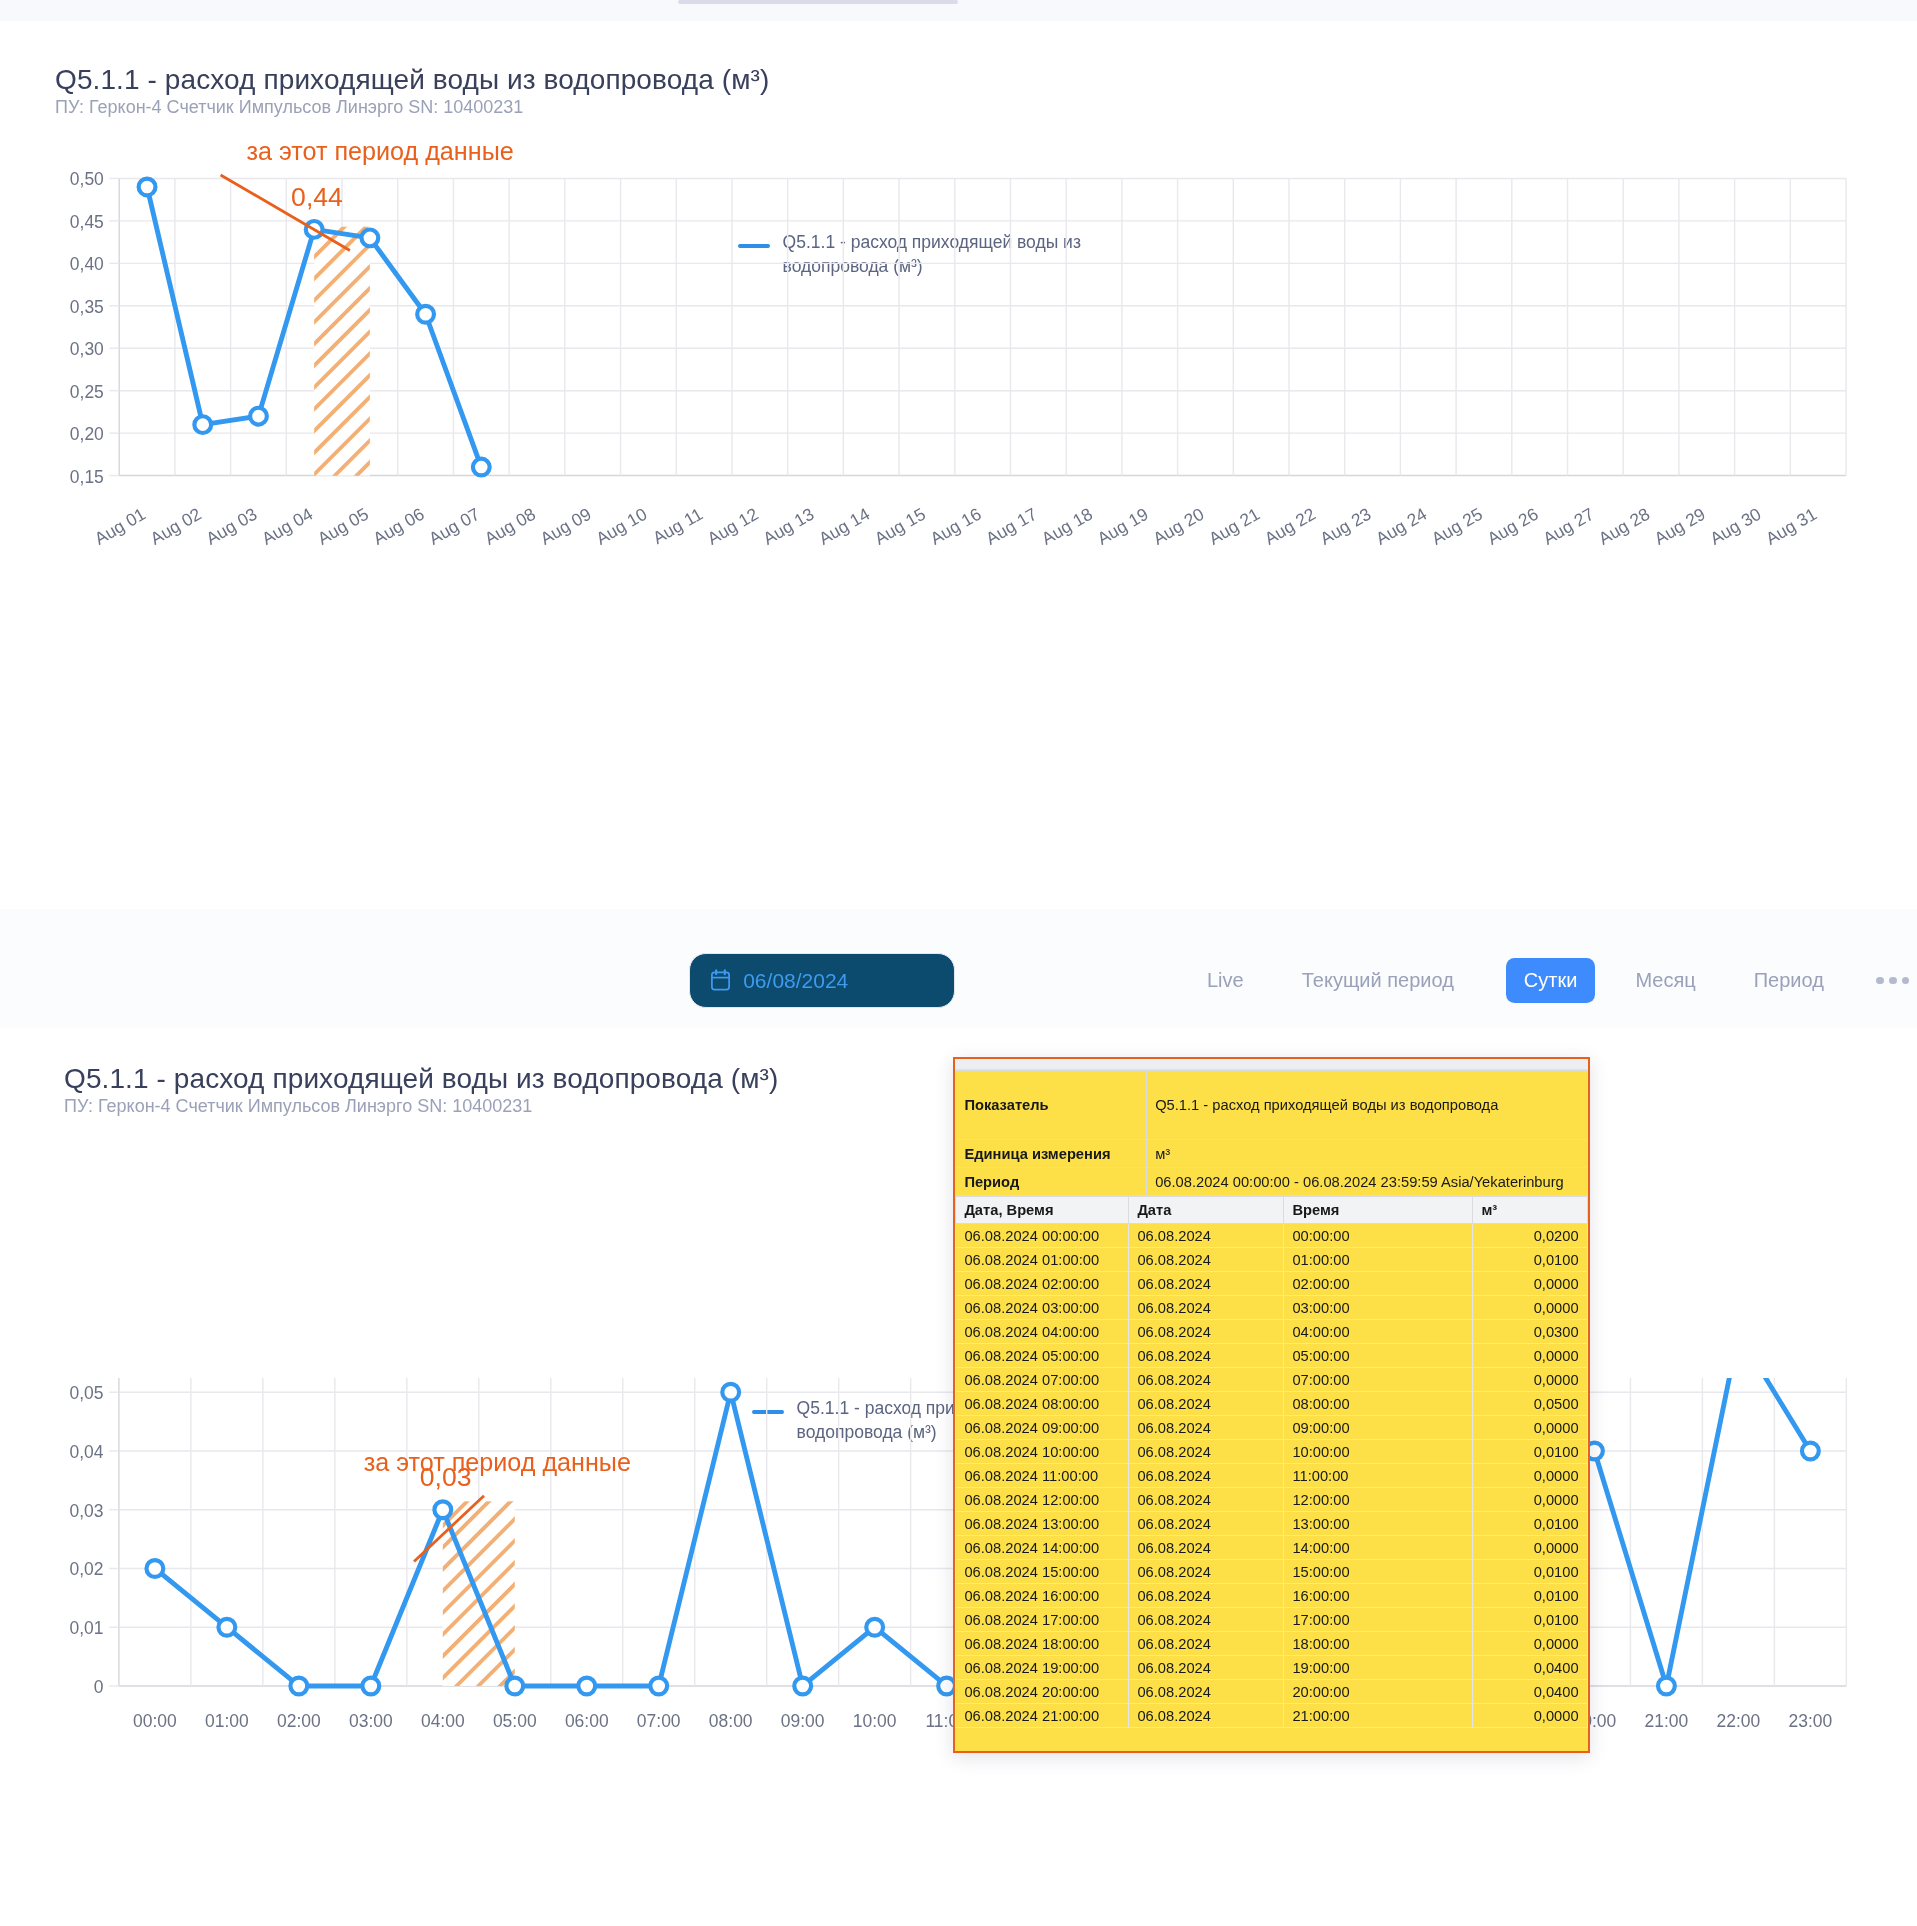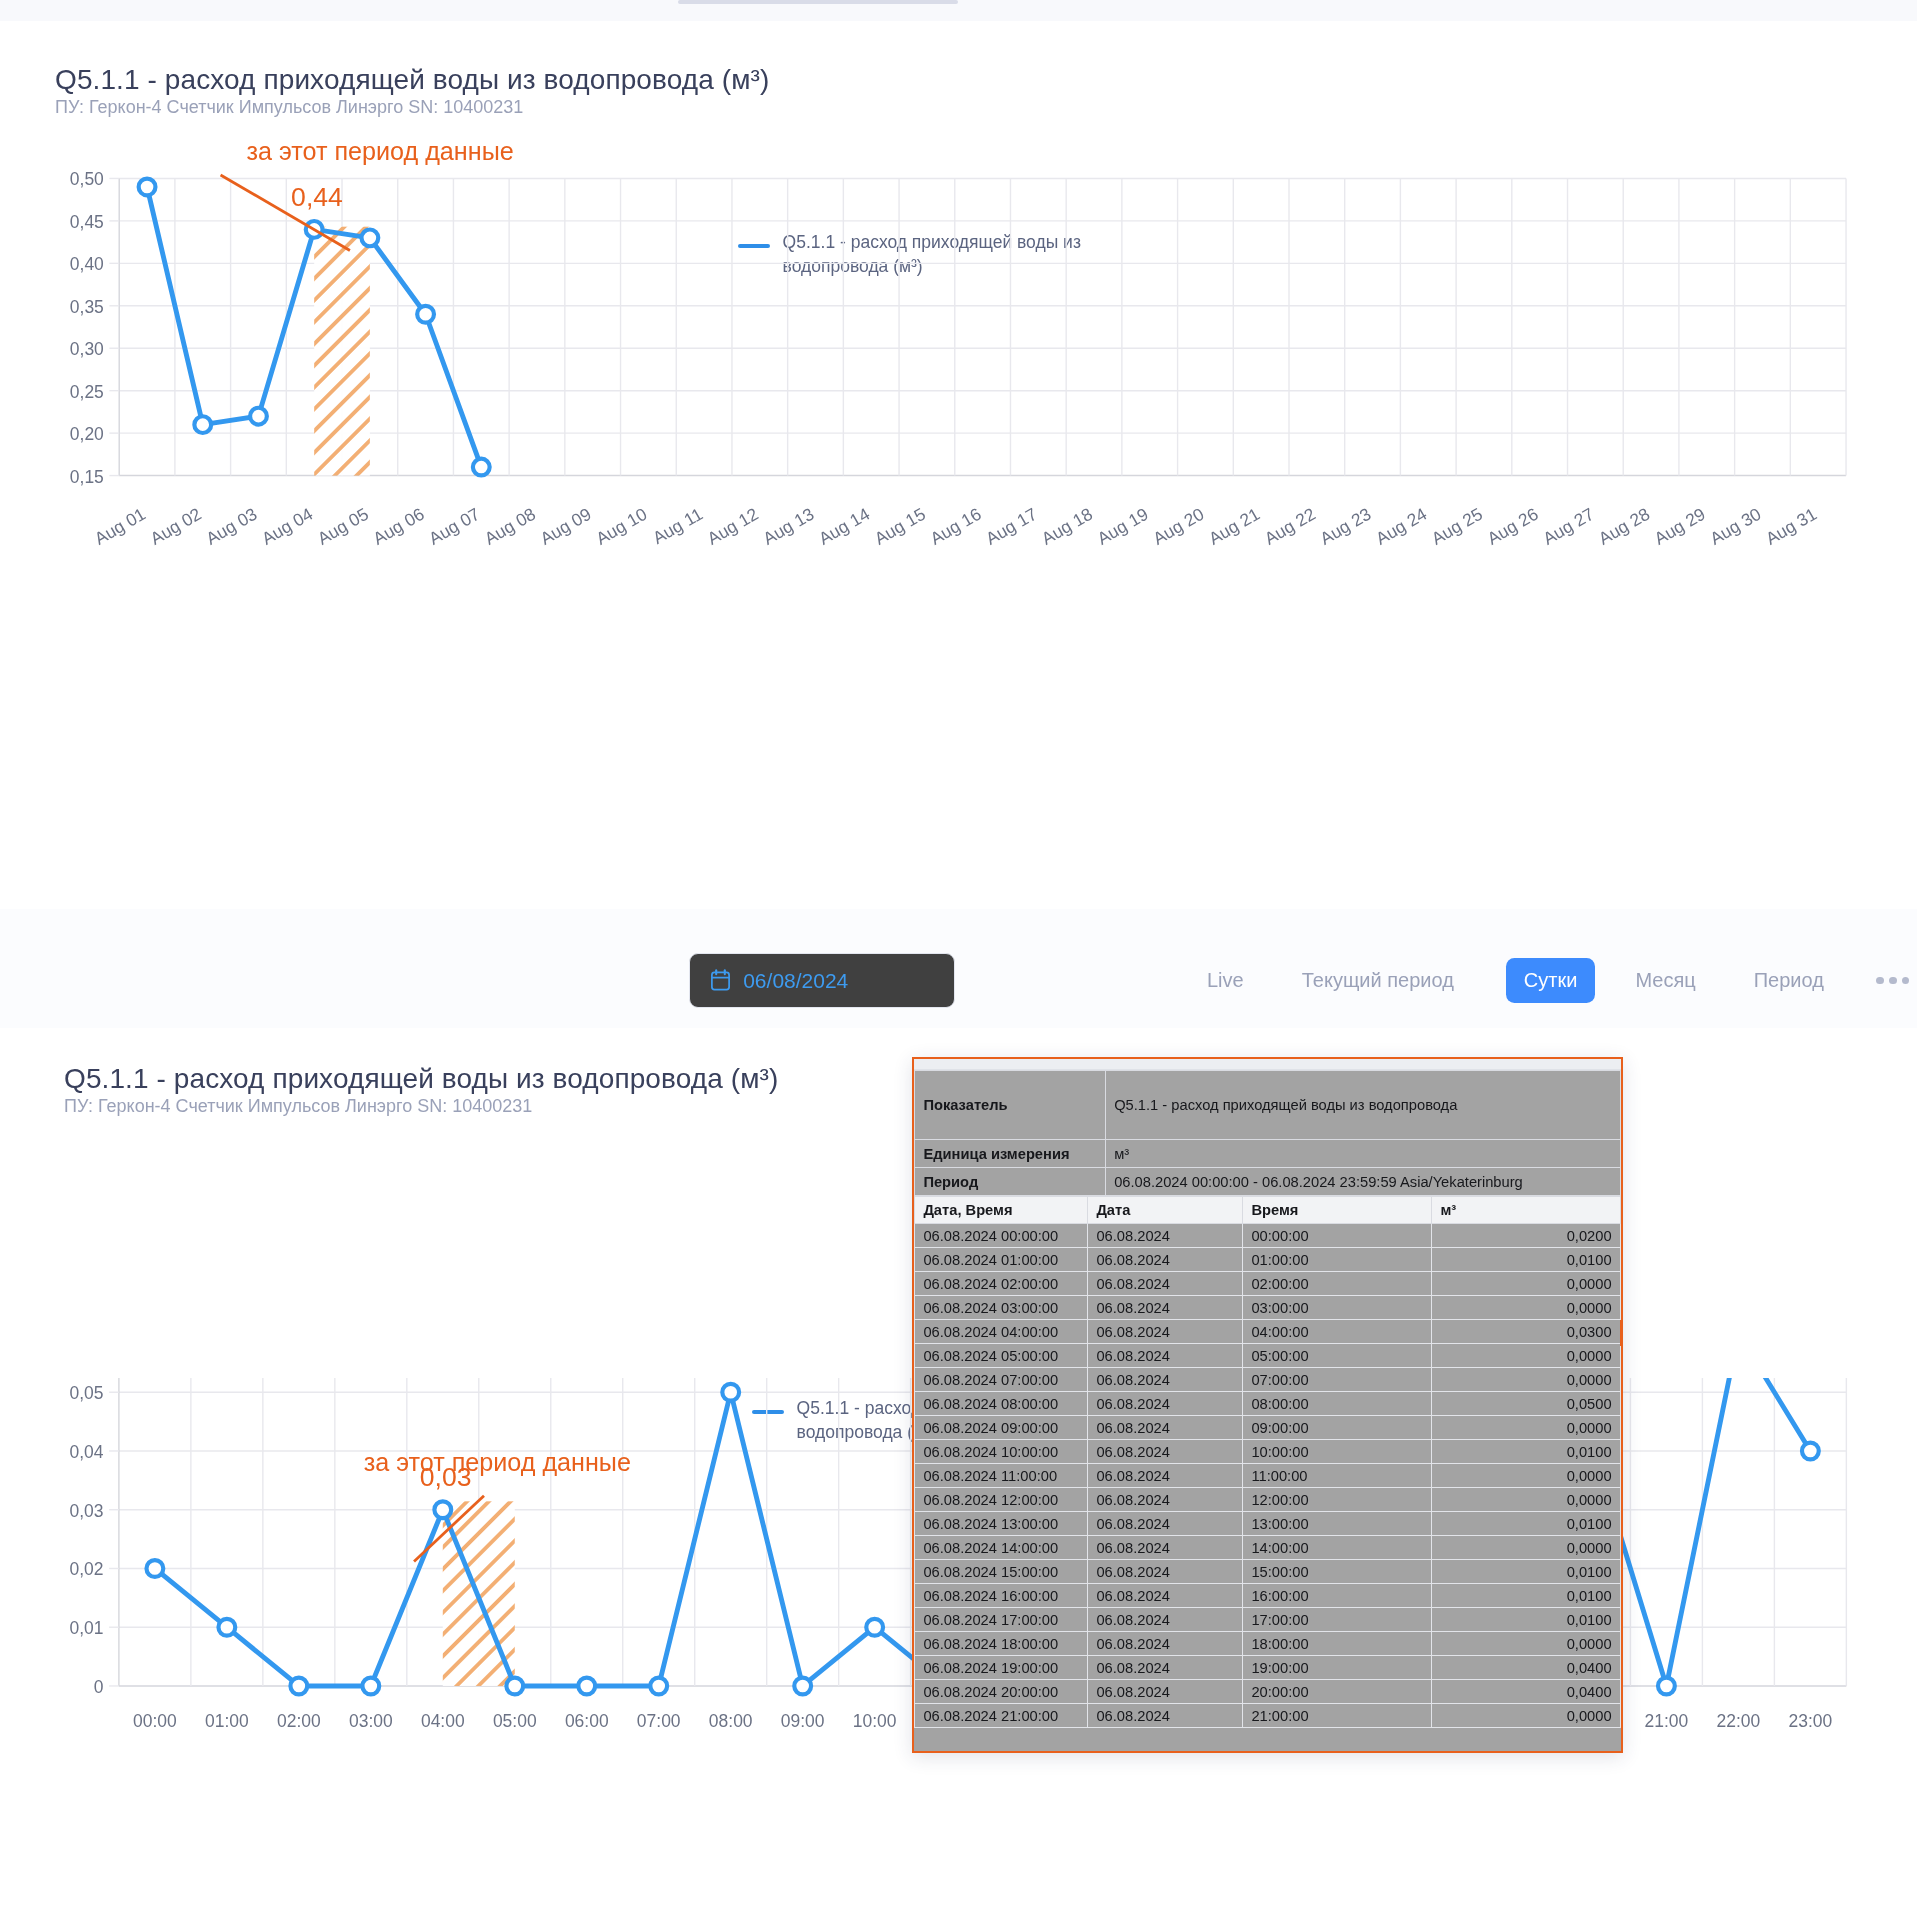--- a/index.html
+++ b/index.html
@@ -29,33 +29,33 @@
   .gridline{stroke:#e8e8ed;stroke-width:2;}
   .axisline{stroke:#d5d6dc;stroke-width:2;}
   .series-line{fill:none;stroke:#3398ef;stroke-width:7;stroke-linejoin:round;stroke-linecap:round;}
   .series-dot{fill:#ffffff;stroke:#3398ef;stroke-width:6;}
   .value-label{font-size:38px;fill:#e8601c;font-family:"Liberation Sans",sans-serif;}
   .annot-text{font-size:36px;fill:#e8601c;font-family:"Liberation Sans",sans-serif;}
   .annot-line{stroke:#e8601c;stroke-width:4;fill:none;}
 
   
   #toolbar{position:absolute;left:0;top:909px;width:1917px;height:119px;background:#fbfcfe;}
-  .date-box{position:absolute;left:689px;top:953px;width:266px;height:55px;border:1.4px solid #e3e6ef;border-radius:9px;background:#404040;display:flex;align-items:center;gap:12.6px;padding:0 19.6px;box-sizing:border-box;}
+  .date-box{position:absolute;left:689px;top:953px;width:266px;height:55px;border:1.4px solid #e3e6ef;border-radius:17px;background:#0c4a6e;display:flex;align-items:center;gap:12.6px;padding:0 19.6px;box-sizing:border-box;}
   .date-text{color:#3d9bf0;font-size:21px;}
   .range-tabs{position:absolute;left:1189px;top:953px;height:55px;display:flex;align-items:center;gap:22px;}
   .range-tab{font-size:20px;color:#9aa1b8;padding:11.2px 18px;border-radius:8.4px;white-space:nowrap;}
   .range-tab.active{background:#3d8bfd;color:#fff;margin-left:12px;}
   .dots{display:flex;gap:4.9px;align-items:center;padding-left:12.6px;}
   .dots i{width:7.7px;height:7.7px;border-radius:50%;background:#b4bacd;display:block;}
 
   
   #panel2{left:0;top:1028px;width:1917px;height:898px;background:#fff;}
 
   
-  #tablePopup{position:absolute;left:912px;top:1057px;width:711px;height:696px;background:#a3a3a3;border:2.1px solid #e8601c;box-sizing:border-box;overflow:hidden;box-shadow:0 4.2px 18px rgba(40,50,90,.14);}
+  #tablePopup{position:absolute;left:953px;top:1057px;width:637px;height:696px;background:#fde047;border:2.1px solid #e8601c;box-sizing:border-box;overflow:hidden;box-shadow:0 4.2px 18px rgba(40,50,90,.14);}
   #tablePopup .scroll-strip{height:9.8px;background:#eceef2;border-bottom:0.7px solid #dfe2e8;}
   table.meta{border-collapse:collapse;width:100%;font-size:14.7px;table-layout:fixed;}
   table.meta td{border:0.7px solid #d9dbe1;padding:5.6px 8.4px;vertical-align:middle;color:#17181c;}
   td.k{font-weight:bold;width:173px;}
   tr.meta-tall td{height:57px;}
   table.grid{border-collapse:collapse;width:100%;font-size:14.7px;table-layout:fixed;}
   table.grid th{background:#f2f3f5;font-weight:bold;text-align:left;border:0.7px solid #d9dbe1;padding:4.9px 8.4px;color:#17181c;font-size:14.7px;margin-left:12px;}
   table.grid td{border:0.7px solid #e2e4e9;padding:3.5px 8.4px;color:#17181c;height:20px;box-sizing:border-box;}
   table.grid td.num{text-align:right;}
   col.c1{width:173px;} col.c2{width:155px;} col.c3{width:189px;} col.c4{width:auto;}

